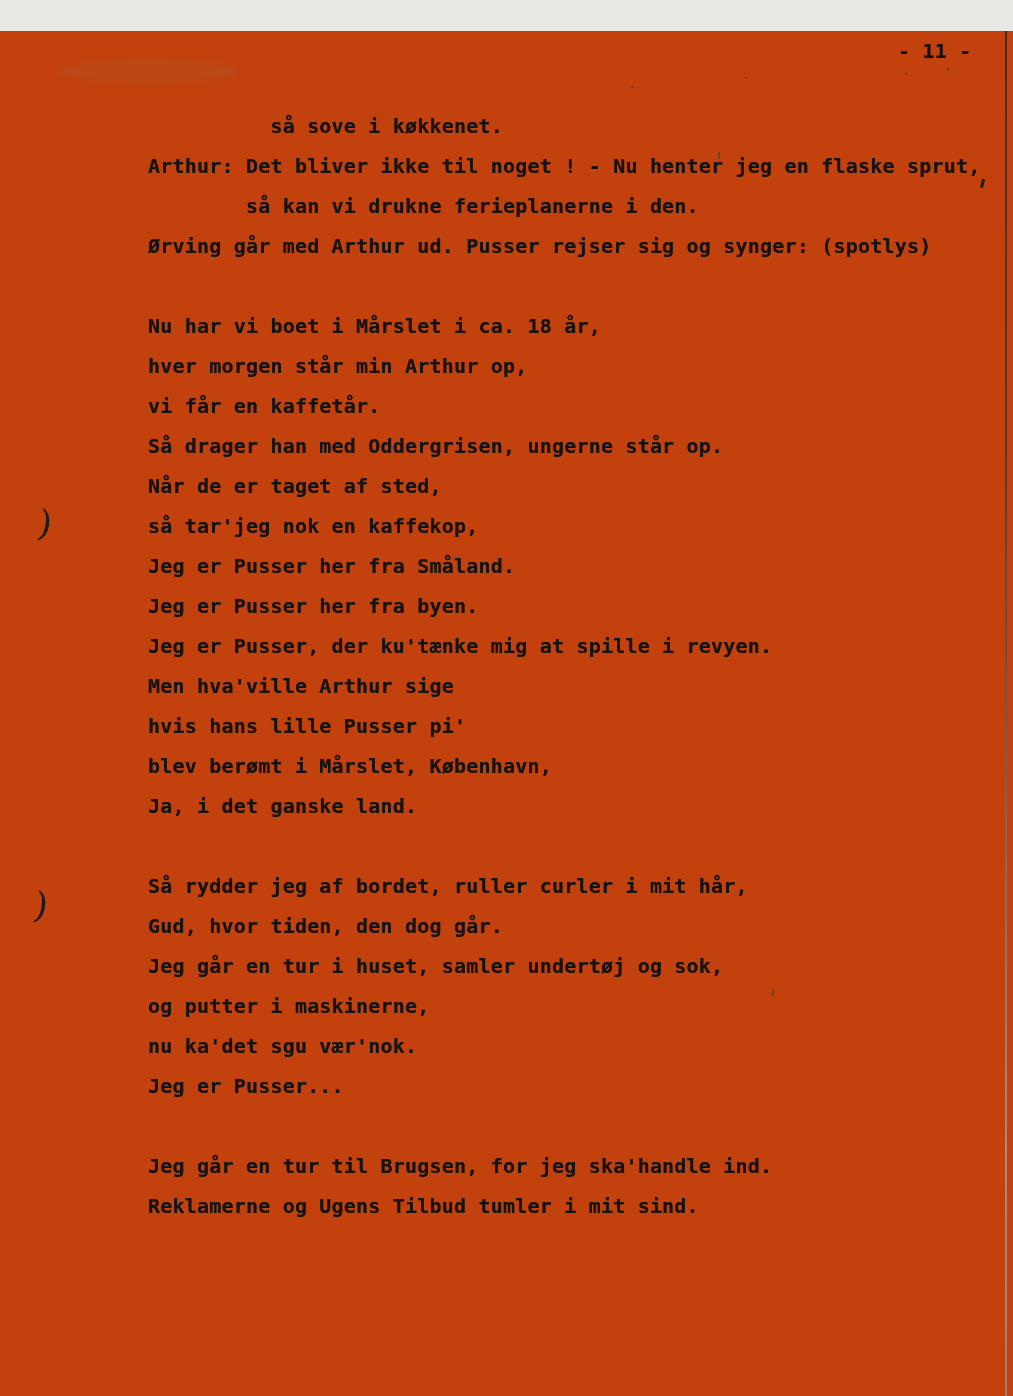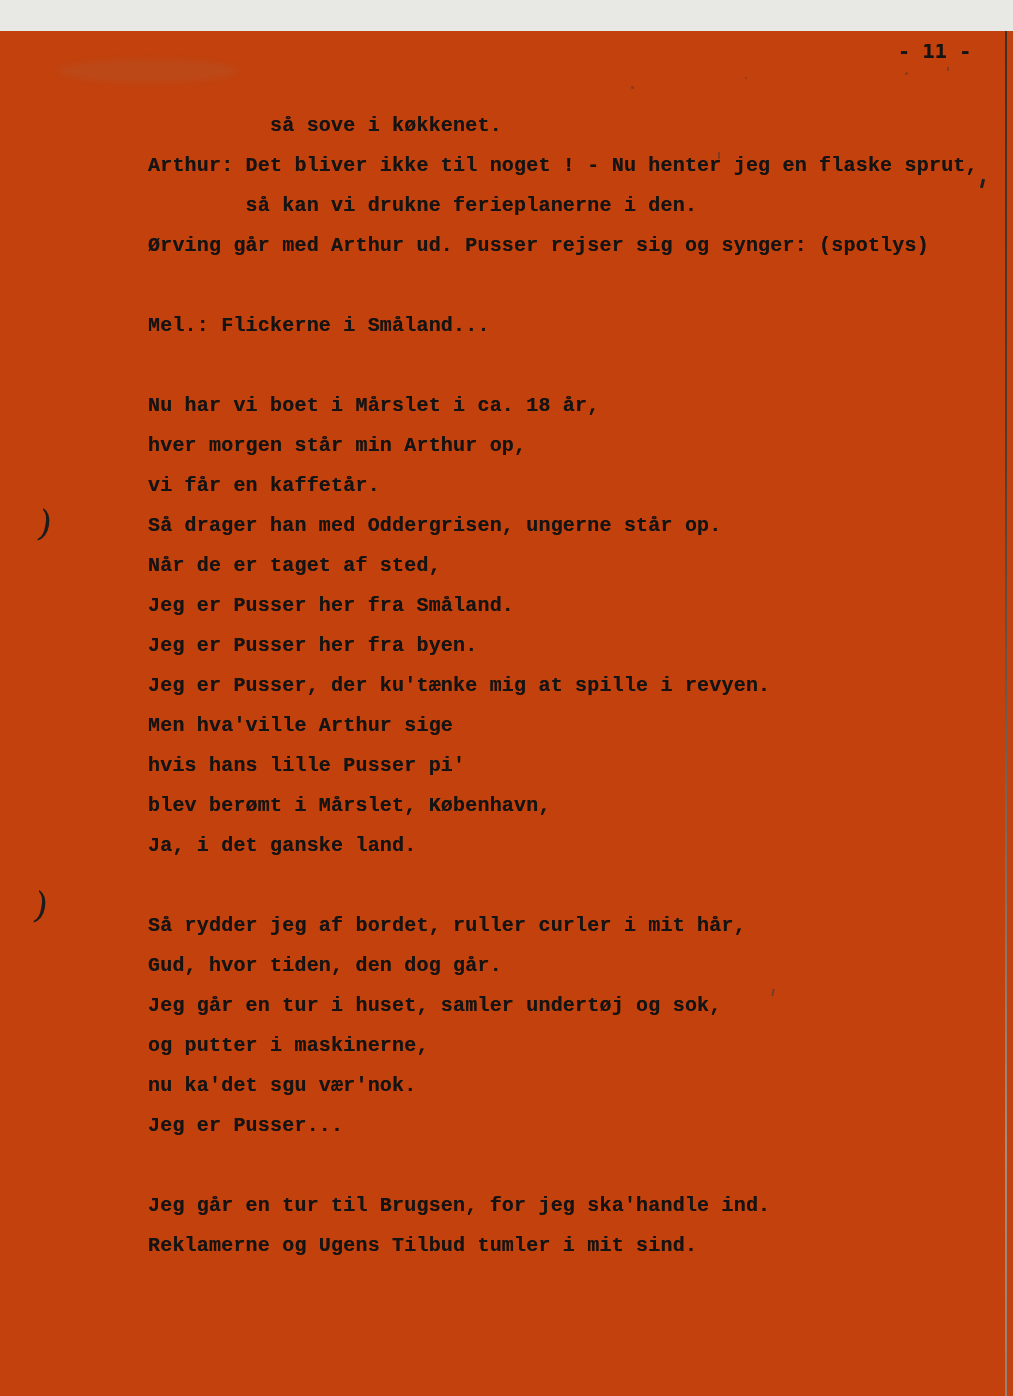--- a/index.html
+++ b/index.html
@@ -25,21 +25,20 @@
     font-weight: bold;
     letter-spacing: 0.2px;
     white-space: pre;
     text-shadow: 0 0 0.5px rgba(0,0,0,0.55);
   }
   .text-body {
     position: absolute;
     top: 75px;
     left: 148px;
     width: 860px;
-    font-family: Liberation Mono, monospace;
   }
   .stanza {
     margin: 0 0 40px 0;
   }
   .line {
     height: 40px;
     line-height: 40px;
     font-size: 20px;
     font-weight: bold;
     letter-spacing: 0.2px;
@@ -108,28 +107,26 @@
   <div class="margin-mark mark-2">)</div>
 
   <div class="text-body">
       <div class="stanza">
         <div class="line">          så sove i køkkenet.</div>
         <div class="line">Arthur: Det bliver ikke til noget ! - Nu henter jeg en flaske sprut,</div>
         <div class="line">        så kan vi drukne ferieplanerne i den.</div>
         <div class="line">Ørving går med Arthur ud. Pusser rejser sig og synger: (spotlys)</div>
       </div>
       <div class="stanza">
-        <div class="line">Mel.: Flickerne i Småland...</div>
-      </div>
-      <div class="stanza">
         <div class="line">Nu har vi boet i Mårslet i ca. 18 år,</div>
         <div class="line">hver morgen står min Arthur op,</div>
         <div class="line">vi får en kaffetår.</div>
         <div class="line">Så drager han med Oddergrisen, ungerne står op.</div>
         <div class="line">Når de er taget af sted,</div>
+        <div class="line">så tar'jeg nok en kaffekop,</div>
         <div class="line">Jeg er Pusser her fra Småland.</div>
         <div class="line">Jeg er Pusser her fra byen.</div>
         <div class="line">Jeg er Pusser, der ku'tænke mig at spille i revyen.</div>
         <div class="line">Men hva'ville Arthur sige</div>
         <div class="line">hvis hans lille Pusser pi'</div>
         <div class="line">blev berømt i Mårslet, København,</div>
         <div class="line">Ja, i det ganske land.</div>
       </div>
       <div class="stanza">
         <div class="line">Så rydder jeg af bordet, ruller curler i mit hår,</div>

